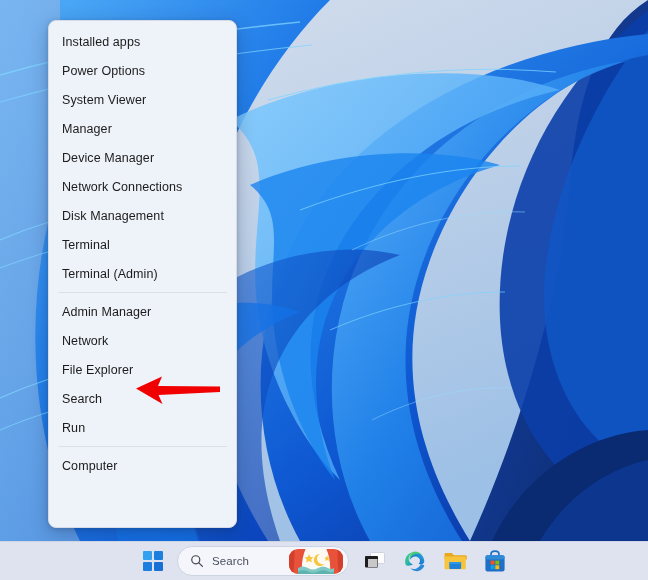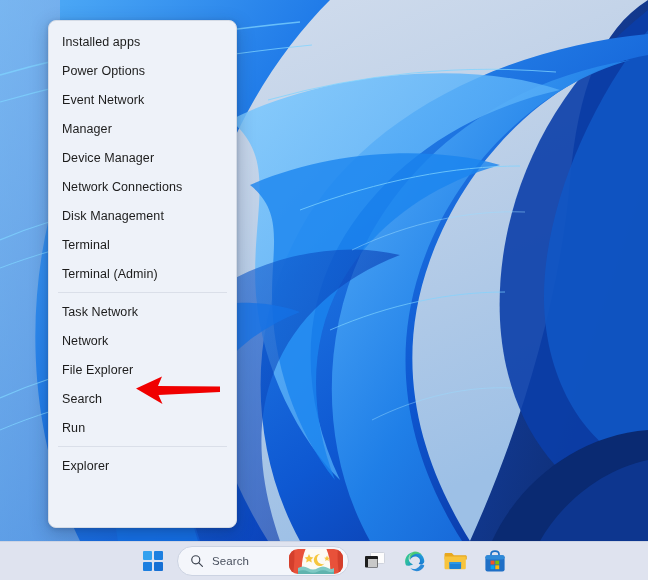--- a/index.html
+++ b/index.html
@@ -196,21 +196,21 @@
 
 <div id="winx-menu">
 
   <div class="menu-item">
     <span class="label">Installed apps</span>
   </div>
   <div class="menu-item">
     <span class="label">Power Options</span>
   </div>
   <div class="menu-item">
-    <span class="label">Event Network</span>
+    <span class="label">System Viewer</span>
   </div>
   <div class="menu-item">
     <span class="label">Manager</span>
   </div>
   <div class="menu-item">
     <span class="label">Device Manager</span>
   </div>
   <div class="menu-item">
     <span class="label">Network Connections</span>
   </div>
@@ -220,39 +220,39 @@
   <div class="menu-item">
     <span class="label">Terminal</span>
   </div>
   <div class="menu-item">
     <span class="label">Terminal (Admin)</span>
   </div>
 
   <div class="menu-sep"></div>
 
   <div class="menu-item">
-    <span class="label">Task Network</span>
+    <span class="label">Admin Manager</span>
   </div>
   <div class="menu-item">
     <span class="label">Network</span>
   </div>
   <div class="menu-item">
     <span class="label">File Explorer</span>
   </div>
   <div class="menu-item">
     <span class="label">Search</span>
   </div>
   <div class="menu-item">
     <span class="label">Run</span>
   </div>
 
   <div class="menu-sep"></div>
 
   <div class="menu-item">
-    <span class="label">Explorer</span>
+    <span class="label">Computer</span>
   </div>
 </div>
 
 <div id="annot-arrow">
   <svg viewBox="0 0 88 32">
     <path d="M2 14.5 L28 2.5 L24 12 L86 12.5 L86 18 L24.5 21 L28.5 30 Z" fill="#f00000"></path>
   </svg>
 </div>
 
 <div id="taskbar">

